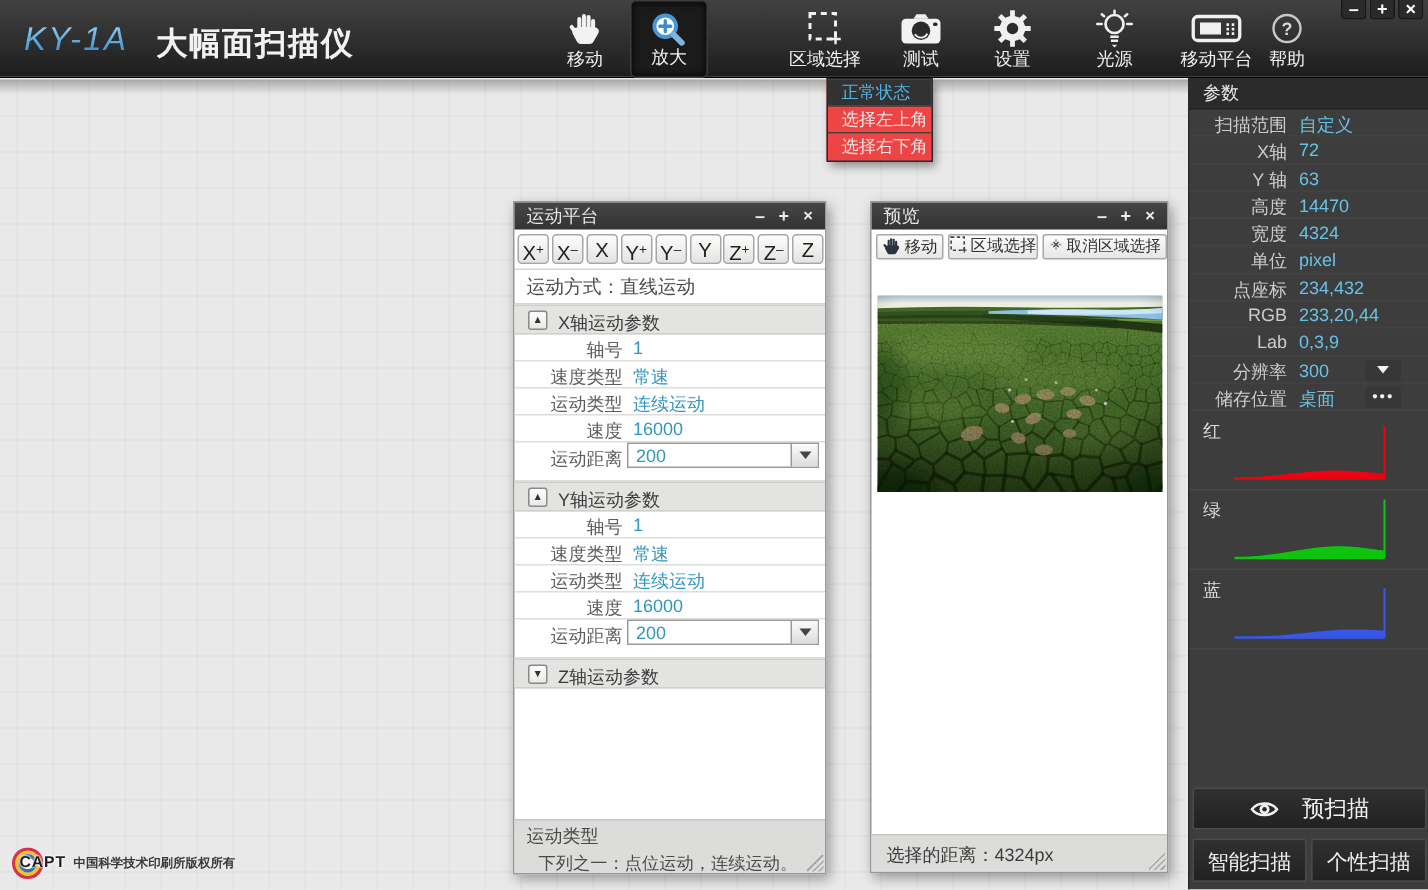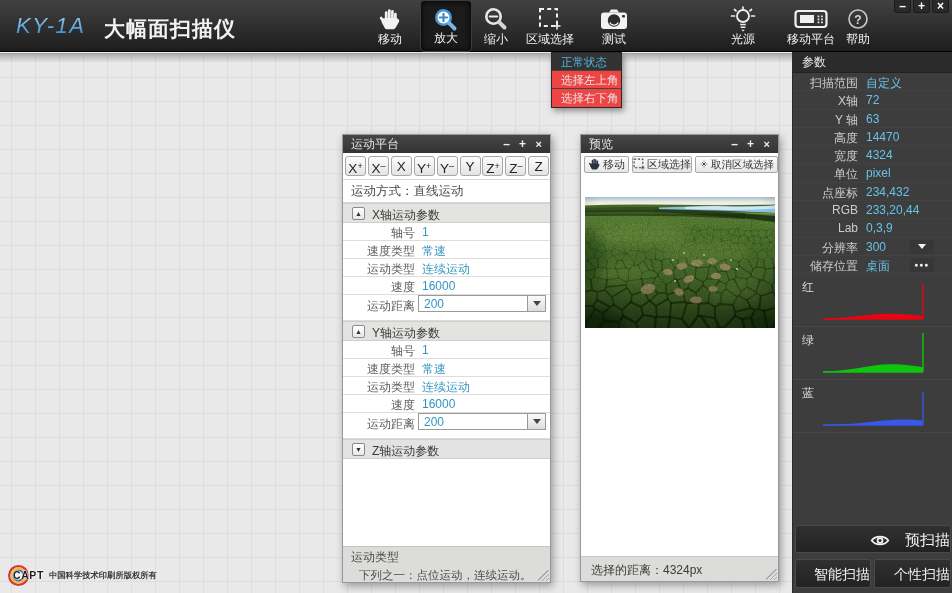--- a/index.html
+++ b/index.html
@@ -30,21 +30,21 @@
 .sb-h{height:21px;background:#2b2b2b;color:#e8e8e8;font-size:12px;line-height:21px;padding-left:9px;position:relative;border-bottom:1px solid #222;}
 .prow{height:18.3px;position:relative;border-bottom:1px solid #424242;}
 .prow .pl{position:absolute;right:94px;top:2px;font-size:12px;color:#cccccc;white-space:nowrap;}
 .prow .pv{position:absolute;left:73px;top:2px;font-size:12px;color:#66c2e6;white-space:nowrap;}
 .sbtn{position:absolute;right:18px;top:2px;width:24px;height:14px;background:#373737;border-radius:2px;color:#f2f2f2;text-align:center;font-size:8px;line-height:13px;}
 
 .hist{position:relative;height:53px;border-bottom:1px solid #474747;}
 .hist .hlab{position:absolute;left:9px;top:5px;font-size:12px;color:#dcdcdc;}
 
 .bigbtn{position:absolute;left:2px;width:156px;height:29px;background:linear-gradient(#303030,#222);
- border:1px solid #4a4a4a;border-radius:2px;color:#f0f0f0;font-size:14px;text-align:right;line-height:28px;}
+ border:1px solid #4a4a4a;border-radius:2px;color:#f0f0f0;font-size:14px;text-align:center;line-height:28px;}
 
 .panel{position:absolute;background:#ffffff;border:1px solid #989898;box-shadow:2px 3px 8px rgba(0,0,0,.35);}
 .ptitle{height:18px;background:linear-gradient(#464646,#333);color:#e5e5e5;font-size:12px;line-height:18px;padding-left:8px;position:relative;}
 .pctl{position:absolute;top:2px;font-size:12px;font-weight:bold;color:#eee;line-height:14px;}
 .pfoot{position:absolute;left:0;bottom:0;width:100%;background:#dcdcda;border-top:1px solid #c4c4c2;}
 .grip{position:absolute;right:1px;bottom:1px;width:11px;height:11px;
  background:linear-gradient(135deg,transparent 45%,#aaa 45%,#aaa 52%,transparent 52%,transparent 64%,#aaa 64%,#aaa 71%,transparent 71%,transparent 83%,#aaa 83%,#aaa 90%,transparent 90%);}
 
 .axbtn{position:absolute;top:3px;width:21px;height:20px;background:linear-gradient(#fdfdfd,#e3e3e1);
  border:1px solid #a6a6a6;border-radius:3px;font-size:13.5px;color:#222;text-align:center;line-height:19px;}
@@ -91,50 +91,51 @@
 <div class="tb active" style="left:420px;width:52px;">
       <div class="ic">
         <svg width="26" height="26" viewBox="0 0 26 26">
           <circle cx="10.5" cy="10.5" r="7.2" fill="#fff" stroke="#4a96d2" stroke-width="2.6"></circle>
 <path d="M10.5 6.8v7.4M6.8 10.5h7.4" stroke="#3d8bc8" stroke-width="2.2" stroke-linecap="round"></path>
 <path d="M16.2 16.2 L21.5 21.5" stroke="#7ab4e0" stroke-width="4" stroke-linecap="round"></path>
         </svg>
       </div>
       <div class="lab">放大</div>
     </div>
-<div class="tb" style="left:470px;width:52px;">
-      <div class="ic">
-        <svg width="26" height="26" viewBox="0 0 26 26">
-          <circle cx="10.5" cy="10.5" r="7.2" fill="none" stroke="#e8e8e8" stroke-width="2.6"></circle>
-<path d="M6.8 10.5h7.4" stroke="#e8e8e8" stroke-width="2.2" stroke-linecap="round"></path>
-<path d="M16.2 16.2 L21.5 21.5" stroke="#d5d5d5" stroke-width="4" stroke-linecap="round"></path>
-        </svg>
-      </div>
-      <div class="lab">缩小</div>
-    </div>
 <div class="tb" style="left:519px;width:62px;">
       <div class="ic">
         <svg width="26" height="26" viewBox="0 0 26 26">
           <rect x="3" y="3" width="17" height="17" fill="none" stroke="#f0f0f0" stroke-width="2" stroke-dasharray="4 3.2"></rect>
 <path d="M20 16.5v7M16.5 20h7" stroke="#f0f0f0" stroke-width="1.6"></path>
         </svg>
       </div>
       <div class="lab">区域选择</div>
     </div>
 <div class="tb" style="left:588px;width:52px;">
       <div class="ic">
         <svg width="30" height="26" viewBox="0 0 30 26">
           <rect x="2" y="6.5" width="26" height="16.5" rx="3" fill="#f2f2f2"></rect>
 <path d="M10 6.5 l2-3h6l2 3z" fill="#f2f2f2"></path>
 <circle cx="15" cy="14.5" r="6.2" fill="#2c2c2c"></circle>
 <circle cx="15" cy="14.5" r="4.6" fill="none" stroke="#f2f2f2" stroke-width="1.3" stroke-dasharray="10 40" stroke-dashoffset="-2"></circle>
 <rect x="23" y="9" width="3" height="2.4" rx="1" fill="#2c2c2c"></rect>
         </svg>
       </div>
       <div class="lab">测试</div>
+    </div>
+<div class="tb" style="left:649px;width:52px;">
+      <div class="ic">
+        <svg width="26" height="26" viewBox="0 0 26 26">
+          <g fill="#f0f0f0">
+            <path d="M21.4 11.4 L25.1 11.4 L25.1 14.6 L21.4 14.6 L20.1 17.8 L22.7 20.4 L20.4 22.7 L17.8 20.1 L14.6 21.4 L14.6 25.1 L11.4 25.1 L11.4 21.4 L8.2 20.1 L5.6 22.7 L3.3 20.4 L5.9 17.8 L4.6 14.6 L0.9 14.6 L0.9 11.4 L4.6 11.4 L5.9 8.2 L3.3 5.6 L5.6 3.3 L8.2 5.9 L11.4 4.6 L11.4 0.9 L14.6 0.9 L14.6 4.6 L17.8 5.9 L20.4 3.3 L22.7 5.6 L20.1 8.2 Z"></path>
+          </g>
+          <circle cx="13" cy="13" r="3.8" fill="#2c2c2c"></circle>
+        </svg>
+      </div>
+      <div class="lab">设置</div>
     </div>
 <div class="tb" style="left:717px;width:52px;">
       <div class="ic">
         <svg width="30" height="27" viewBox="0 0 30 27">
           <g stroke="#f0f0f0" fill="none" stroke-width="1.8">
 <circle cx="15" cy="10" r="6"></circle>
 <path d="M12.2 18.5h5.6M12.6 21.2h4.8" stroke-width="1.6"></path>
 <path d="M15 1.2v1.6M3.5 10h3M23.5 10h3M6.5 3.5l1.6 1.3M23.5 3.5l-1.6 1.3" stroke-width="1.7" stroke-linecap="round"></path>
 </g>
           <path d="M13.2 23.8h3.6l-1.8 1.8z" fill="#f0f0f0"></path>

